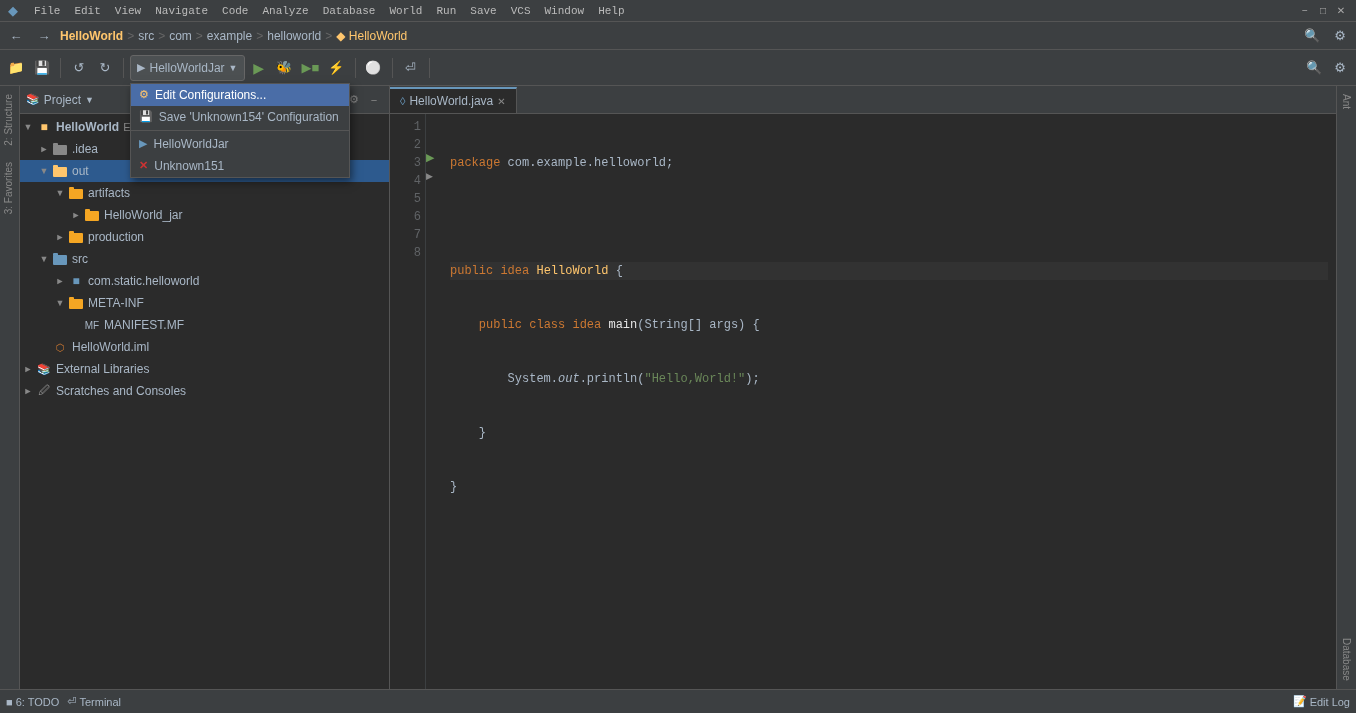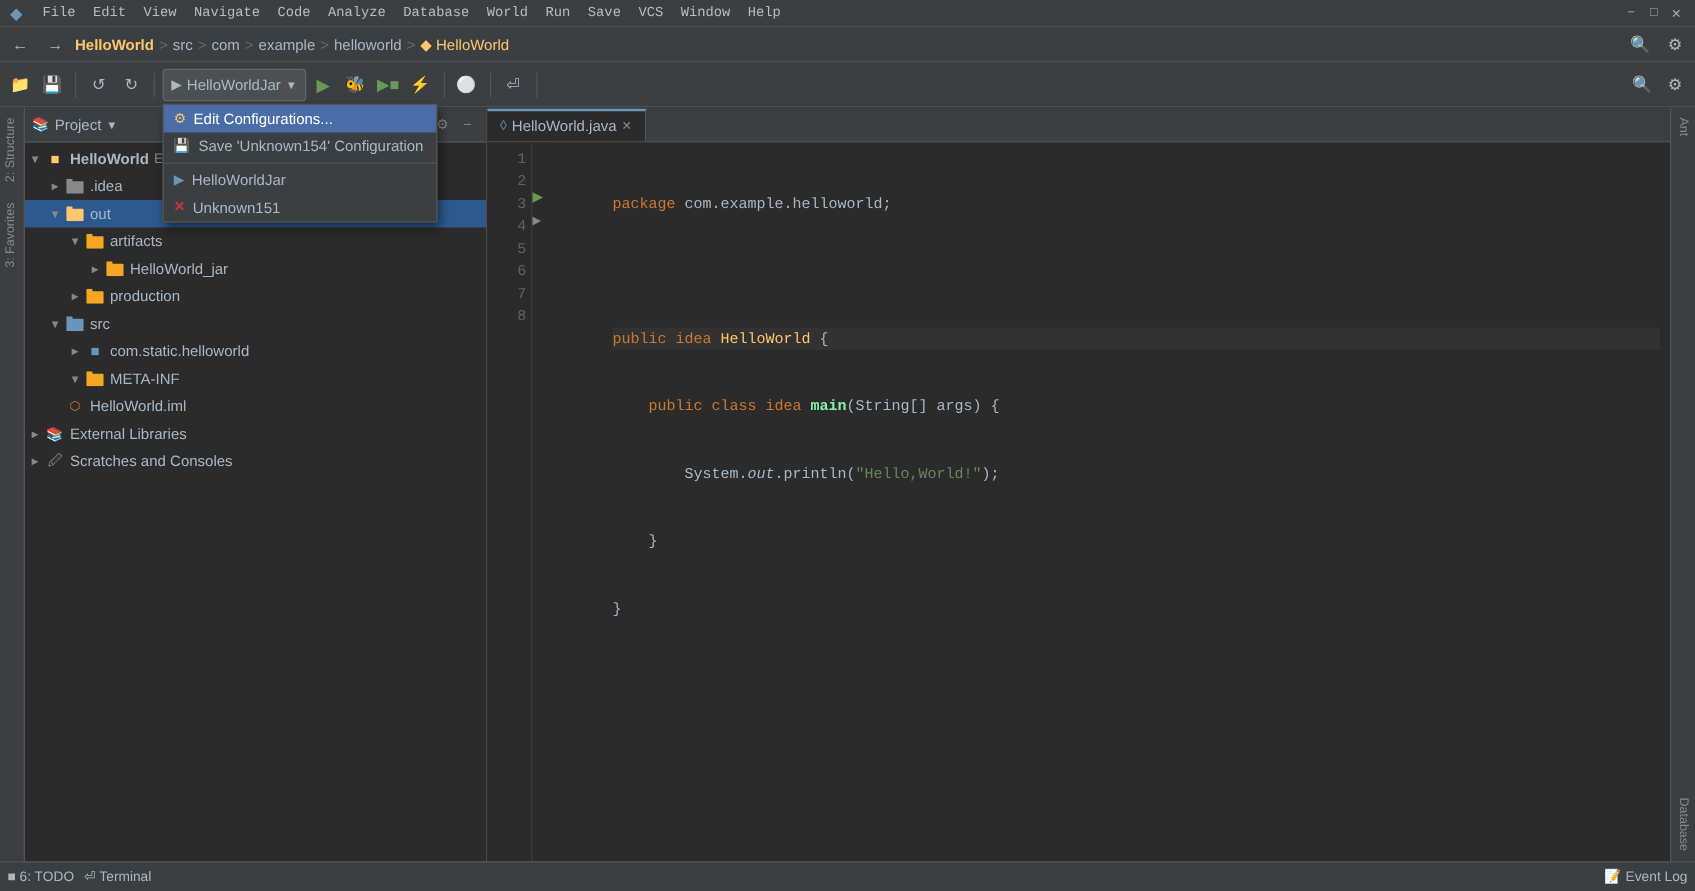--- a/index.html
+++ b/index.html
@@ -336,32 +336,31 @@
     }
     #code-content {
       flex: 1;
       font-family: 'Consolas', 'Courier New', monospace;
       font-size: 12px;
       line-height: 18px;
       padding: 4px 8px;
       color: #a9b7c6;
       white-space: pre;
       overflow: hidden;
-      margin-left: 40px;
     }
     .code-line {
       display: flex;
       align-items: center;
       height: 18px;
     }
     .code-line.highlighted { background: #323232; }
     .kw { color: #cc7832; }
     .str { color: #6a8759; }
     .cls { color: #ffc66d; }
-    .fn { color: #86efac; font-weight: bold; }
+    .fn { color: #e5e5e5; }
     .plain { color: #a9b7c6; }
 
     
     #right-sidebar {
       width: 20px;
       background: #3c3f41;
       border-left: 1px solid #555;
       display: flex;
       flex-direction: column;
       align-items: center;
@@ -633,20 +632,28 @@
         <span class="tree-arrow">▼</span>
         <span class="tree-icon" style="color:#f5a623;">
           <svg width="14" height="12" viewBox="0 0 14 12">
               <rect x="0" y="2" width="14" height="10" rx="1" fill="#f5a623"></rect>
               <rect x="0" y="0" width="5" height="3" rx="1" fill="#f5a623"></rect>
             </svg>
         </span>
         <span class="tree-label">META-INF</span>
       </div>
 
+      <div class="tree-item">
+        <span class="tree-indent"></span>
+        <span class="tree-indent"></span>
+        <span class="tree-indent"></span>
+        <span class="tree-arrow" style="opacity:0;">►</span>
+        <span class="tree-icon" style="color:#a9b7c6;font-size:10px;">MF</span>
+        <span class="tree-label">MANIFEST.MF</span>
+      </div>
 
       <div class="tree-item">
         <span class="tree-indent"></span>
         <span class="tree-arrow" style="opacity:0;">►</span>
         <span class="tree-icon" style="color:#cc7832;font-size:10px;">⬡</span>
         <span class="tree-label">HelloWorld.iml</span>
       </div>
 
       <div class="tree-item">
         <span class="tree-arrow">►</span>
@@ -737,15 +744,15 @@
   <div class="bottom-item">
     <span>■</span>
     <span>6: TODO</span>
   </div>
   <div class="bottom-item">
     <span>⏎</span>
     <span>Terminal</span>
   </div>
   <div class="bottom-item bottom-right">
     <span>📝</span>
-    <span>Event Log</span>
+    <span>Edit Log</span>
   </div>
 </div>
 
 </body></html>

